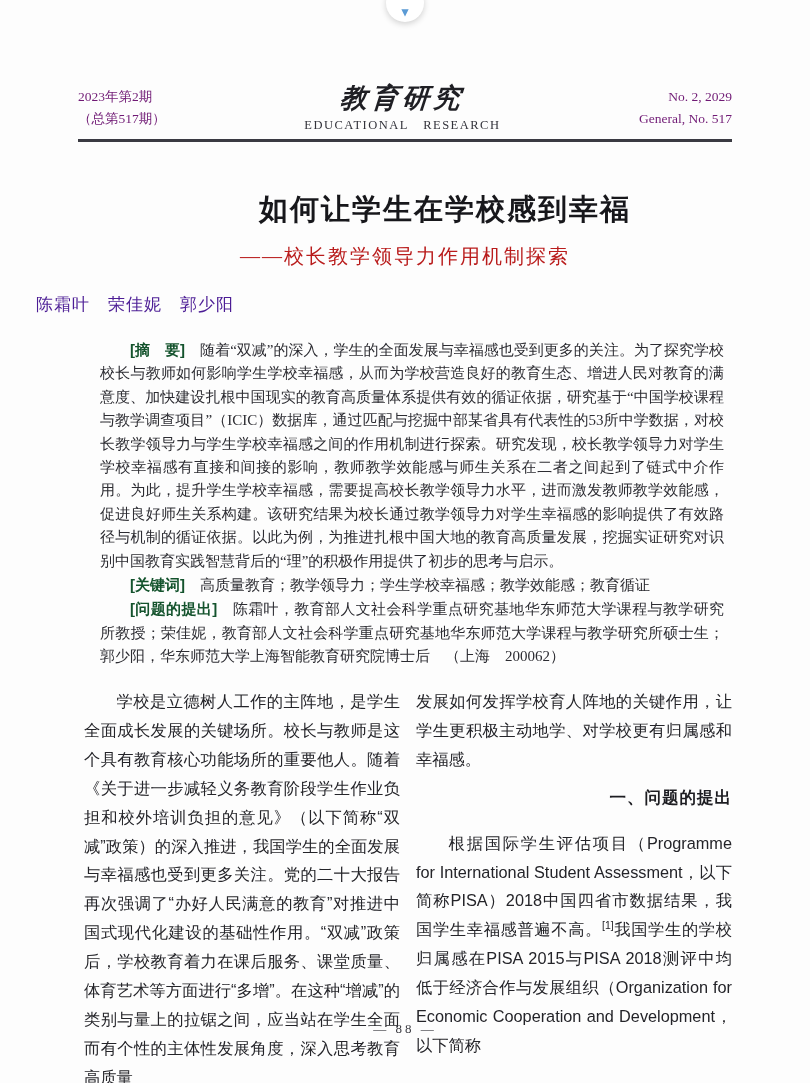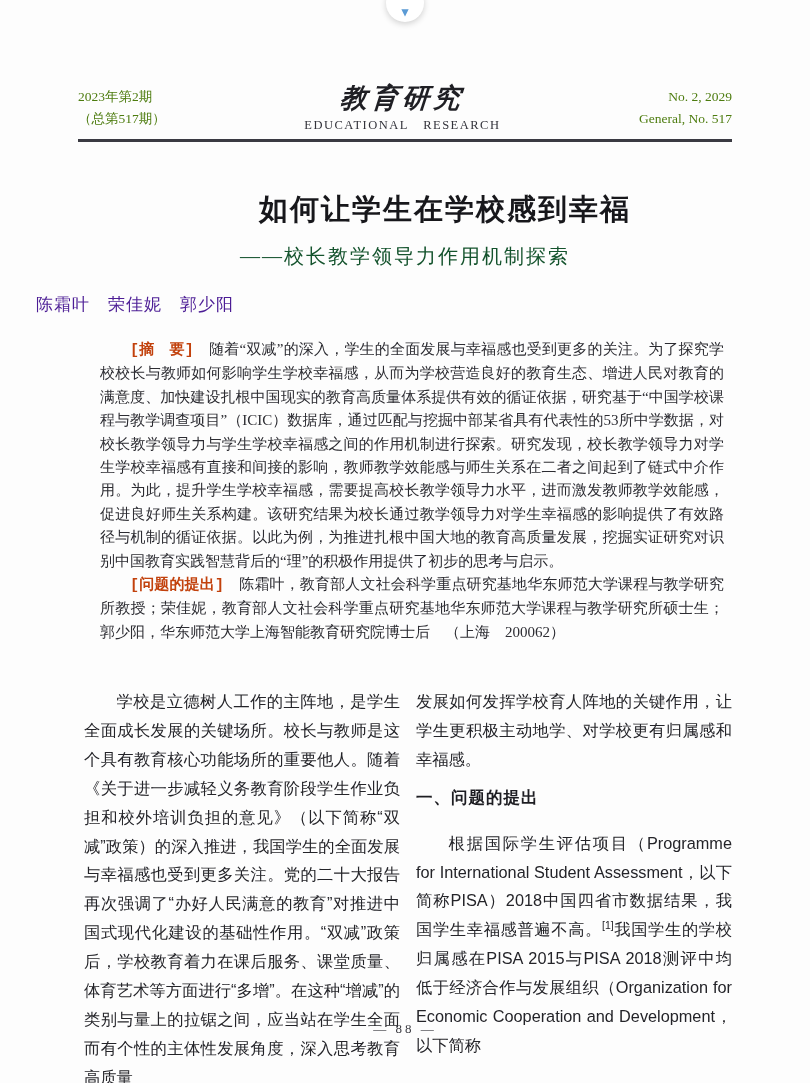--- a/index.html
+++ b/index.html
@@ -19,68 +19,68 @@
     cursor:pointer;z-index:5;
   }
   .float-btn .glyph{color:#5b9bd5;font-size:13px;line-height:1;margin-bottom:4px;font-weight:bold;}
 
   
   .jheader{
     position:absolute;top:86px;left:78px;width:654px;
     display:flex;justify-content:space-between;align-items:flex-start;
   }
   .h-left,.h-right{
-    font-family:"Liberation Serif",serif;font-size:13.5px;line-height:22px;color:#4d7c0f;
+    font-family:"Liberation Serif",serif;font-size:13.5px;line-height:22px;color:#701a75;
   }
   .h-right{text-align:right;}
   .h-center{text-align:center;margin-top:-6px;}
   .logo-cn{
     font-family:"DejaVu Serif",serif;font-weight:900;font-style:italic;
     font-size:27px;letter-spacing:4px;color:#1f1f24;transform:skewX(-4deg);
   }
   .logo-en{
     font-family:Liberation Serif, serif;font-size:12.5px;letter-spacing:1.5px;
     word-spacing:10px;color:#33333b;margin-top:2px;
   }
   .rule{position:absolute;top:139px;left:78px;width:654px;height:3px;background:#3a3a42;}
 
   
   .title{
     position:absolute;top:190px;left:0;width:100%;text-align:center;
     font-size:29px;font-weight:bold;letter-spacing:2px;color:#17171b;padding-left:40px;
   }
   .subtitle{
     position:absolute;top:243px;left:0;width:100%;text-align:center;
-    font-family:"Liberation Serif",serif;font-size:20px;letter-spacing:2px;color:#14532d;
+    font-family:"Liberation Serif",serif;font-size:20px;letter-spacing:2px;color:#b91c1c;
   }
   .authors{
     position:absolute;top:293px;left:0;width:100%;text-align:left;
     font-family:"Liberation Serif",serif;font-size:17px;letter-spacing:1px;color:#4c1d95;margin-left:36px;
   }
 
   
   .front{
     position:absolute;top:338px;left:100px;width:624px;
     font-family:"Liberation Serif",serif;font-size:15px;line-height:23.4px;
     text-align:justify;color:#2c2c32;
   }
   .front p{margin:0;text-indent:2em;}
-  .front .label{font-family:Liberation Mono, monospace;font-weight:bold;color:#c2410c;}
+  .front .label{font-family:Liberation Sans, sans-serif;font-weight:bold;color:#14532d;}
 
   
   .cols{
     position:absolute;top:687px;left:84px;width:648px;
     display:flex;gap:16px;
     font-size:16.3px;line-height:28.9px;text-align:justify;color:#242429;
   }
   .col{width:316px;}
   .col p{margin:0;}
   .indent{text-indent:2em;}
   .sec-head{
-    text-align:left;font-weight:bold;font-size:16.5px;letter-spacing:1px;
+    text-align:right;font-weight:bold;font-size:16.5px;letter-spacing:1px;
     margin:9px 0 17px 0 !important;text-indent:0;color:#1d1d22;
   }
   sup.ref{font-size:10.5px;line-height:0;vertical-align:super;}
 
   
   .pageno{
     position:absolute;top:1021px;left:0;width:100%;text-align:center;
     font-family:"Liberation Serif",serif;font-size:13px;letter-spacing:3px;color:#3a3a40;
   }
 </style>
@@ -108,20 +108,21 @@
     </div>
   </div>
   <div class="rule"></div>
 
   <div class="title">如何让学生在学校感到幸福</div>
   <div class="subtitle">——校长教学领导力作用机制探索</div>
   <div class="authors">陈霜叶　荣佳妮　郭少阳</div>
 
   <div class="front">
     <p><span class="label">[摘　要]</span>　<span>随着“双减”的深入，学生的全面发展与幸福感也受到更多的关注。为了探究学校校长与教师如何影响学生学校幸福感，从而为学校营造良好的教育生态、增进人民对教育的满意度、加快建设扎根中国现实的教育高质量体系提供有效的循证依据，研究基于“中国学校课程与教学调查项目”（ICIC）数据库，通过匹配与挖掘中部某省具有代表性的53所中学数据，对校长教学领导力与学生学校幸福感之间的作用机制进行探索。研究发现，校长教学领导力对学生学校幸福感有直接和间接的影响，教师教学效能感与师生关系在二者之间起到了链式中介作用。为此，提升学生学校幸福感，需要提高校长教学领导力水平，进而激发教师教学效能感，促进良好师生关系构建。该研究结果为校长通过教学领导力对学生幸福感的影响提供了有效路径与机制的循证依据。以此为例，为推进扎根中国大地的教育高质量发展，挖掘实证研究对识别中国教育实践智慧背后的“理”的积极作用提供了初步的思考与启示。</span></p>
+    <p><span class="label">[关键词]</span>　<span>高质量教育；教学领导力；学生学校幸福感；教学效能感；教育循证</span></p>
     <p><span class="label">[问题的提出]</span>　<span>陈霜叶，教育部人文社会科学重点研究基地华东师范大学课程与教学研究所教授；荣佳妮，教育部人文社会科学重点研究基地华东师范大学课程与教学研究所硕士生；郭少阳，华东师范大学上海智能教育研究院博士后　（上海　200062）</span></p>
   </div>
 
   <div class="cols">
     <div class="col">
       <p class="indent">学校是立德树人工作的主阵地，是学生全面成长发展的关键场所。校长与教师是这个具有教育核心功能场所的重要他人。随着《关于进一步减轻义务教育阶段学生作业负担和校外培训负担的意见》（以下简称“双减”政策）的深入推进，我国学生的全面发展与幸福感也受到更多关注。党的二十大报告再次强调了“办好人民满意的教育”对推进中国式现代化建设的基础性作用。“双减”政策后，学校教育着力在课后服务、课堂质量、体育艺术等方面进行“多增”。在这种“增减”的类别与量上的拉锯之间，应当站在学生全面而有个性的主体性发展角度，深入思考教育高质量</p>
     </div>
     <div class="col">
       <p>发展如何发挥学校育人阵地的关键作用，让学生更积极主动地学、对学校更有归属感和幸福感。</p>
       <p class="sec-head">一、问题的提出</p>

